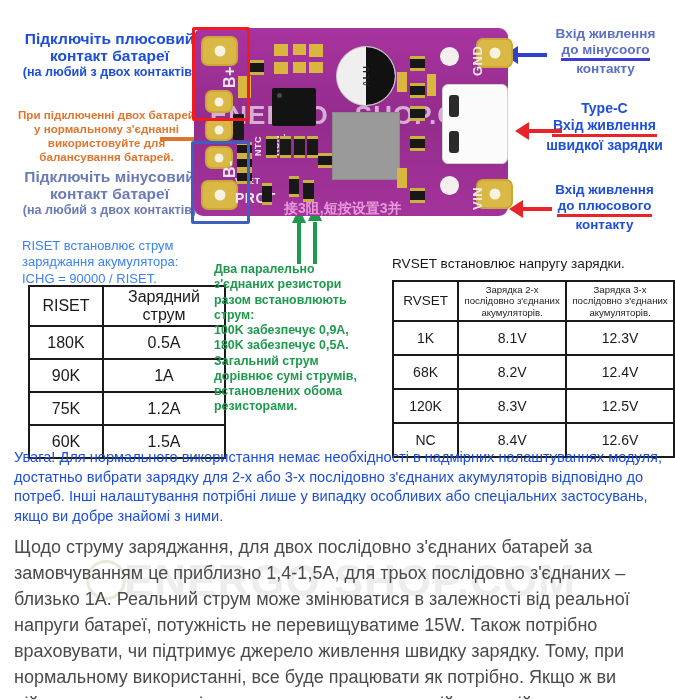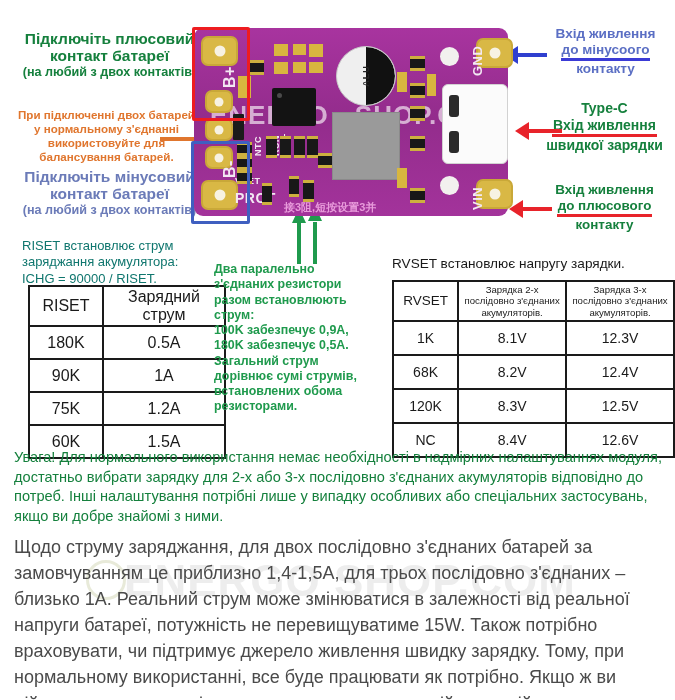--- a/index.html
+++ b/index.html
@@ -5,21 +5,21 @@
   html,body{margin:0;padding:0;background:#ffffff;}
   body{
     width:675px;height:700px;position:relative;overflow:hidden;
     font-family:"Liberation Sans","DejaVu Sans",sans-serif;
     -webkit-font-smoothing:antialiased;
   }
   .abs{position:absolute;}
 
   
   .callout{line-height:1.12;}
-  .c-red{color:#15803d;}
+  .c-red{color:#1d4ed8;}
   .c-orange{color:#e0762e;}
   .c-blue{color:#5b6fc4;}
   .c-bluegray{color:#6b7bb8;}
   .c-green{color:#1f9a4d;}
 
   .lbl-tl{left:2px;top:30px;width:215px;text-align:center;font-size:15.5px;font-weight:bold;}
   .lbl-tl .sub{font-size:12.6px;font-weight:bold;}
   .lbl-ml{left:4px;top:108px;width:205px;text-align:center;font-size:11.6px;font-weight:bold;line-height:1.22;}
   .lbl-bl{left:2px;top:168px;width:215px;text-align:center;font-size:15.5px;font-weight:bold;}
   .lbl-bl .sub{font-size:12.6px;font-weight:bold;}
@@ -58,30 +58,30 @@
   .cap{position:absolute;border-radius:50%;background:#efefef;border:1px solid #c8c8c8;overflow:hidden;}
   .cap .half{position:absolute;right:0;top:0;width:50%;height:100%;background:#111;border-radius:0 100% 100% 0/0 50% 50% 0;}
   .cap .txt{position:absolute;left:50%;top:50%;transform:translate(-50%,-50%) rotate(-90deg);
       color:#222;font-size:9px;font-weight:bold;letter-spacing:1px;}
   .capbox{position:absolute;background:#101010;}
   .ind{position:absolute;background:#9a9a9a;border:1px solid #8a8a8a;}
   .usb{position:absolute;background:#fbfbfb;border:1px solid #d2d2d2;border-radius:6px;}
   .usb .slot{position:absolute;background:#2b2b2b;border-radius:3px;}
   .watermark{position:absolute;left:16px;top:72px;width:300px;color:rgba(255,255,255,.62);
      font-size:26px;font-weight:bold;letter-spacing:1px;white-space:nowrap;pointer-events:none;}
-  .cn-silk{position:absolute;color:#e89bdb;font-size:11px;font-weight:bold;white-space:nowrap;}
+  .cn-silk{position:absolute;color:#e89bdb;font-size:14px;font-weight:bold;white-space:nowrap;}
 
   
   .hl{position:absolute;border:3px solid;border-radius:2px;background:transparent;}
 
   
   .tbl{border-collapse:collapse;}
   .tbl td,.tbl th{border:2px solid #1a1a1a;text-align:center;color:#1a1a1a;font-weight:normal;}
 
-  #riset-intro{left:22px;top:238px;width:200px;font-size:13px;color:#0f766e;line-height:1.25;}
+  #riset-intro{left:22px;top:238px;width:200px;font-size:13px;color:#3b82f6;line-height:1.25;}
   #riset-table{left:28px;top:285px;}
   #riset-table td{height:29px;font-size:16px;}
   #riset-table .c0{width:70px;}
   #riset-table .c1{width:118px;}
 
   #rvset-intro{left:392px;top:256px;width:280px;font-size:13.6px;color:#1a1a1a;}
   #rvset-table{left:392px;top:280px;}
   #rvset-table td{font-size:14px;height:30px;}
   #rvset-table .h{font-size:9.6px;line-height:1.18;padding:2px 2px;}
   #rvset-table .k0{width:62px;}

